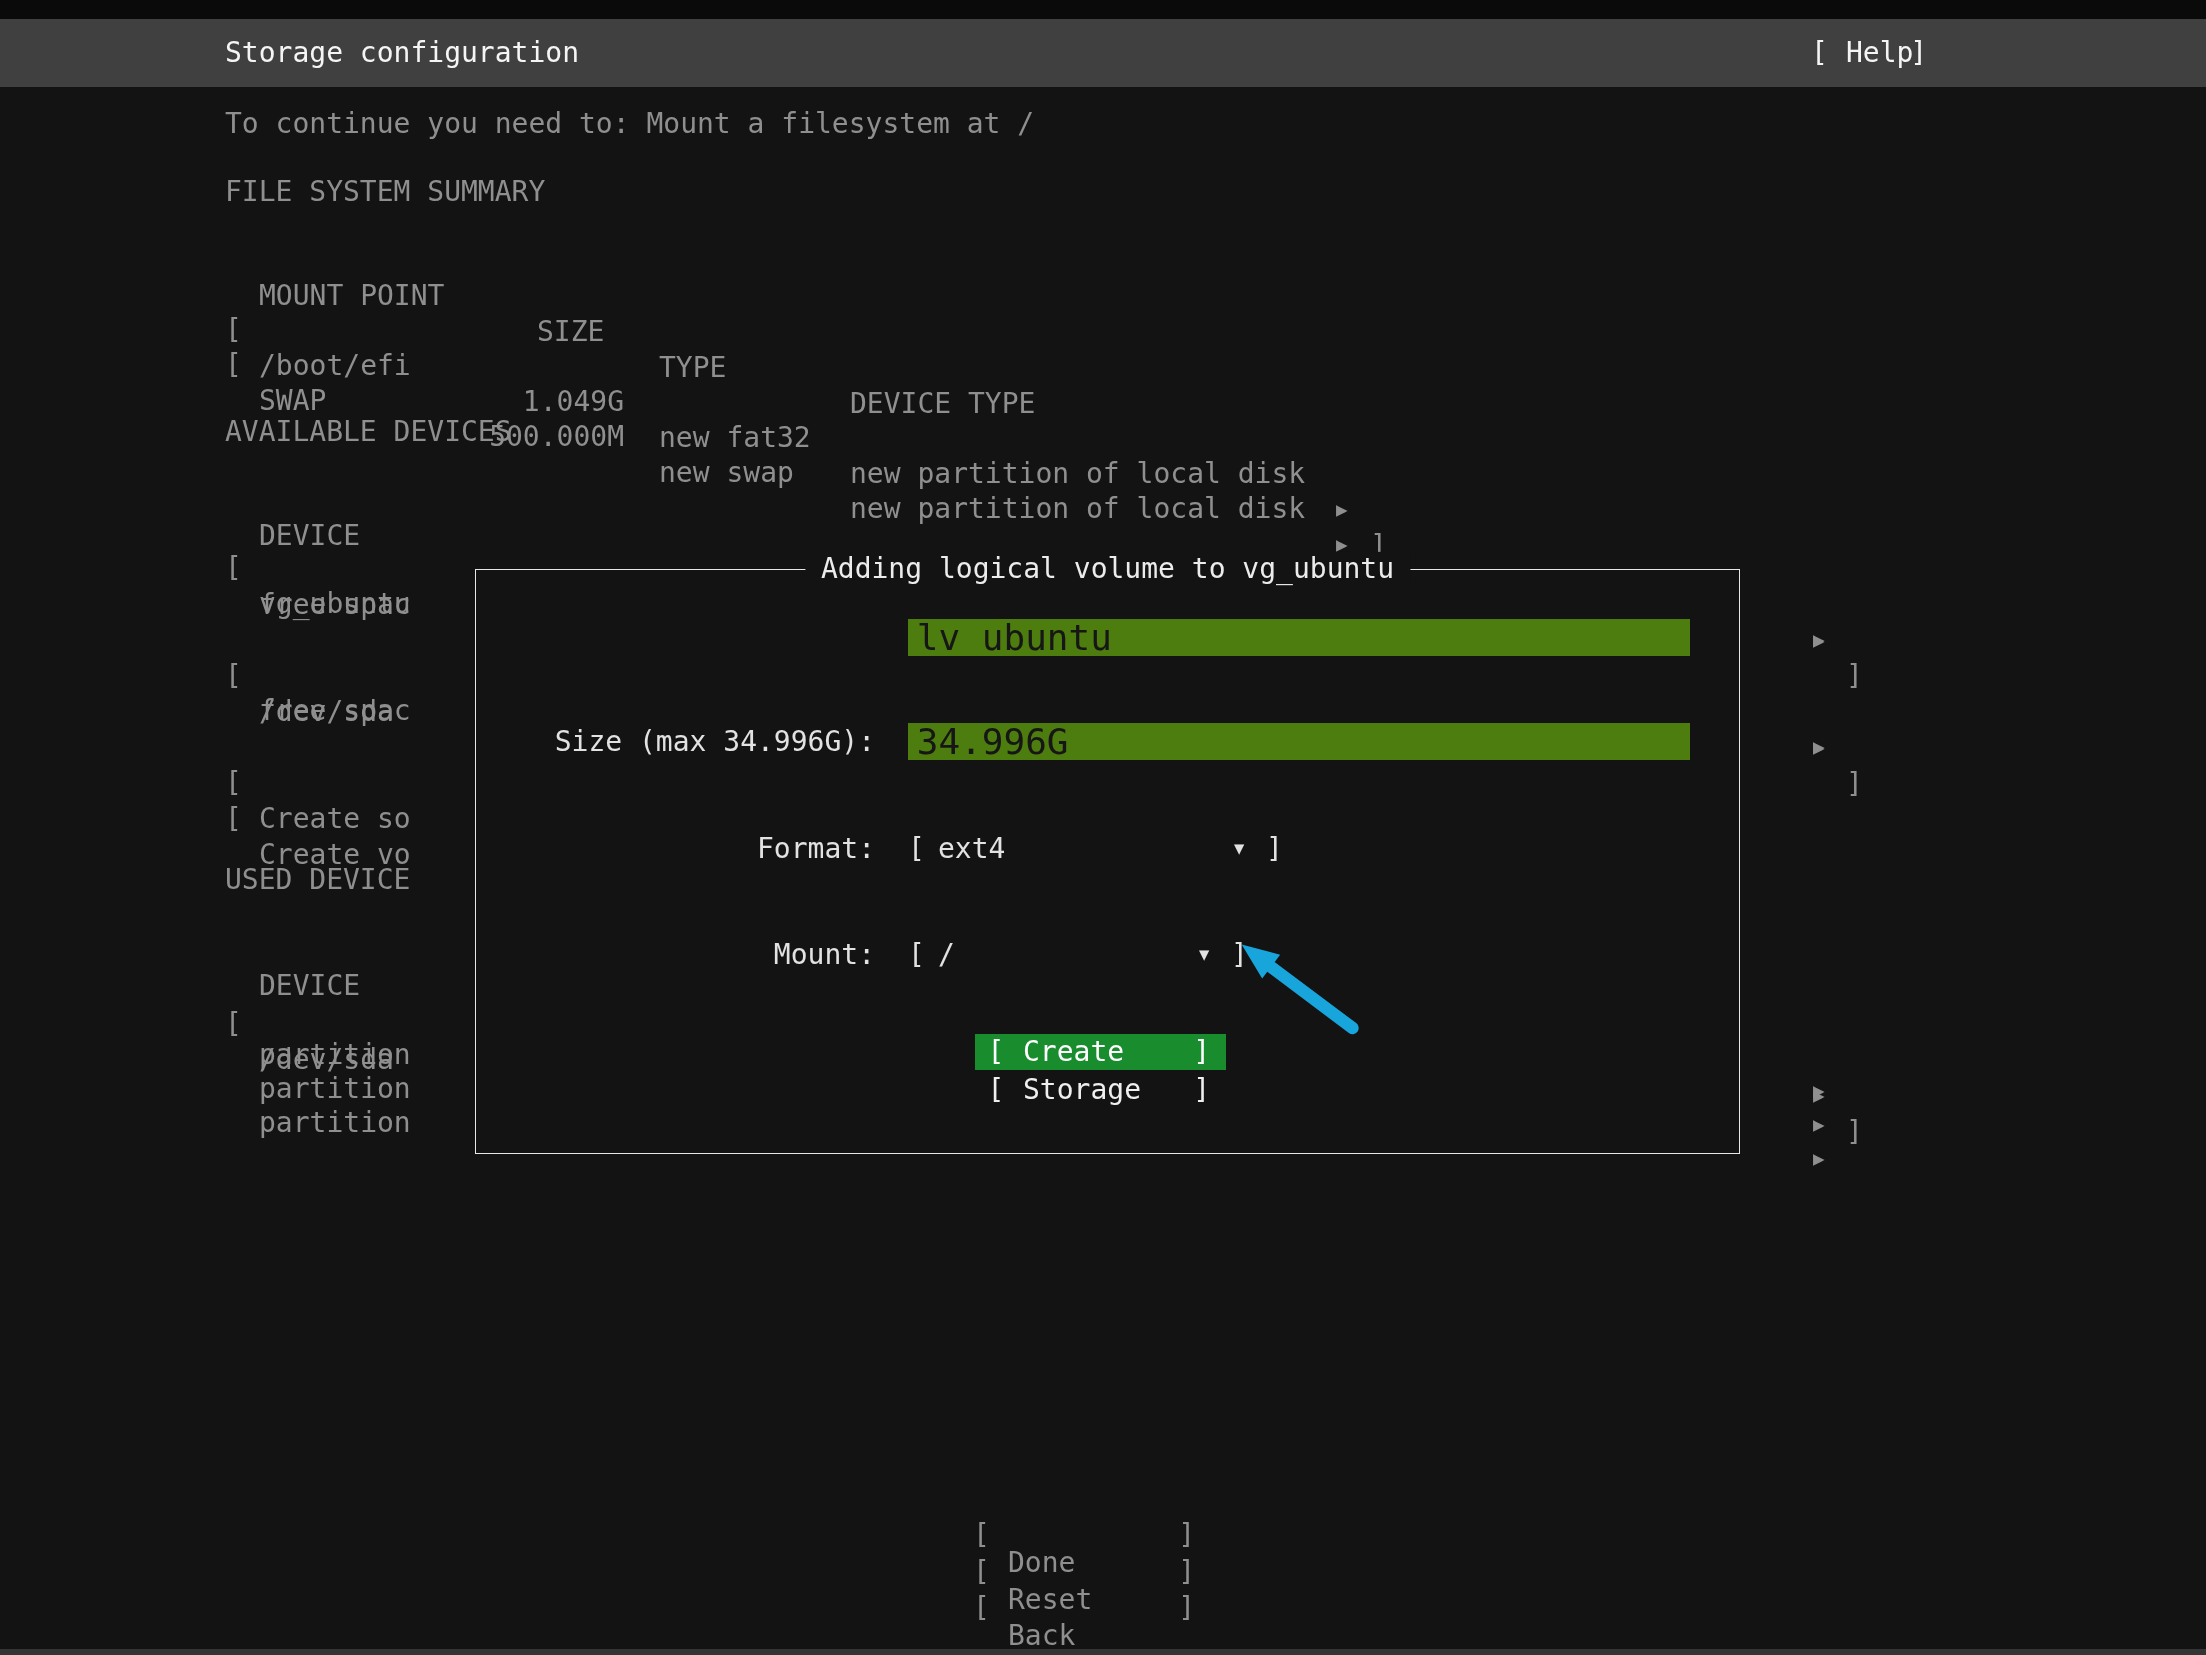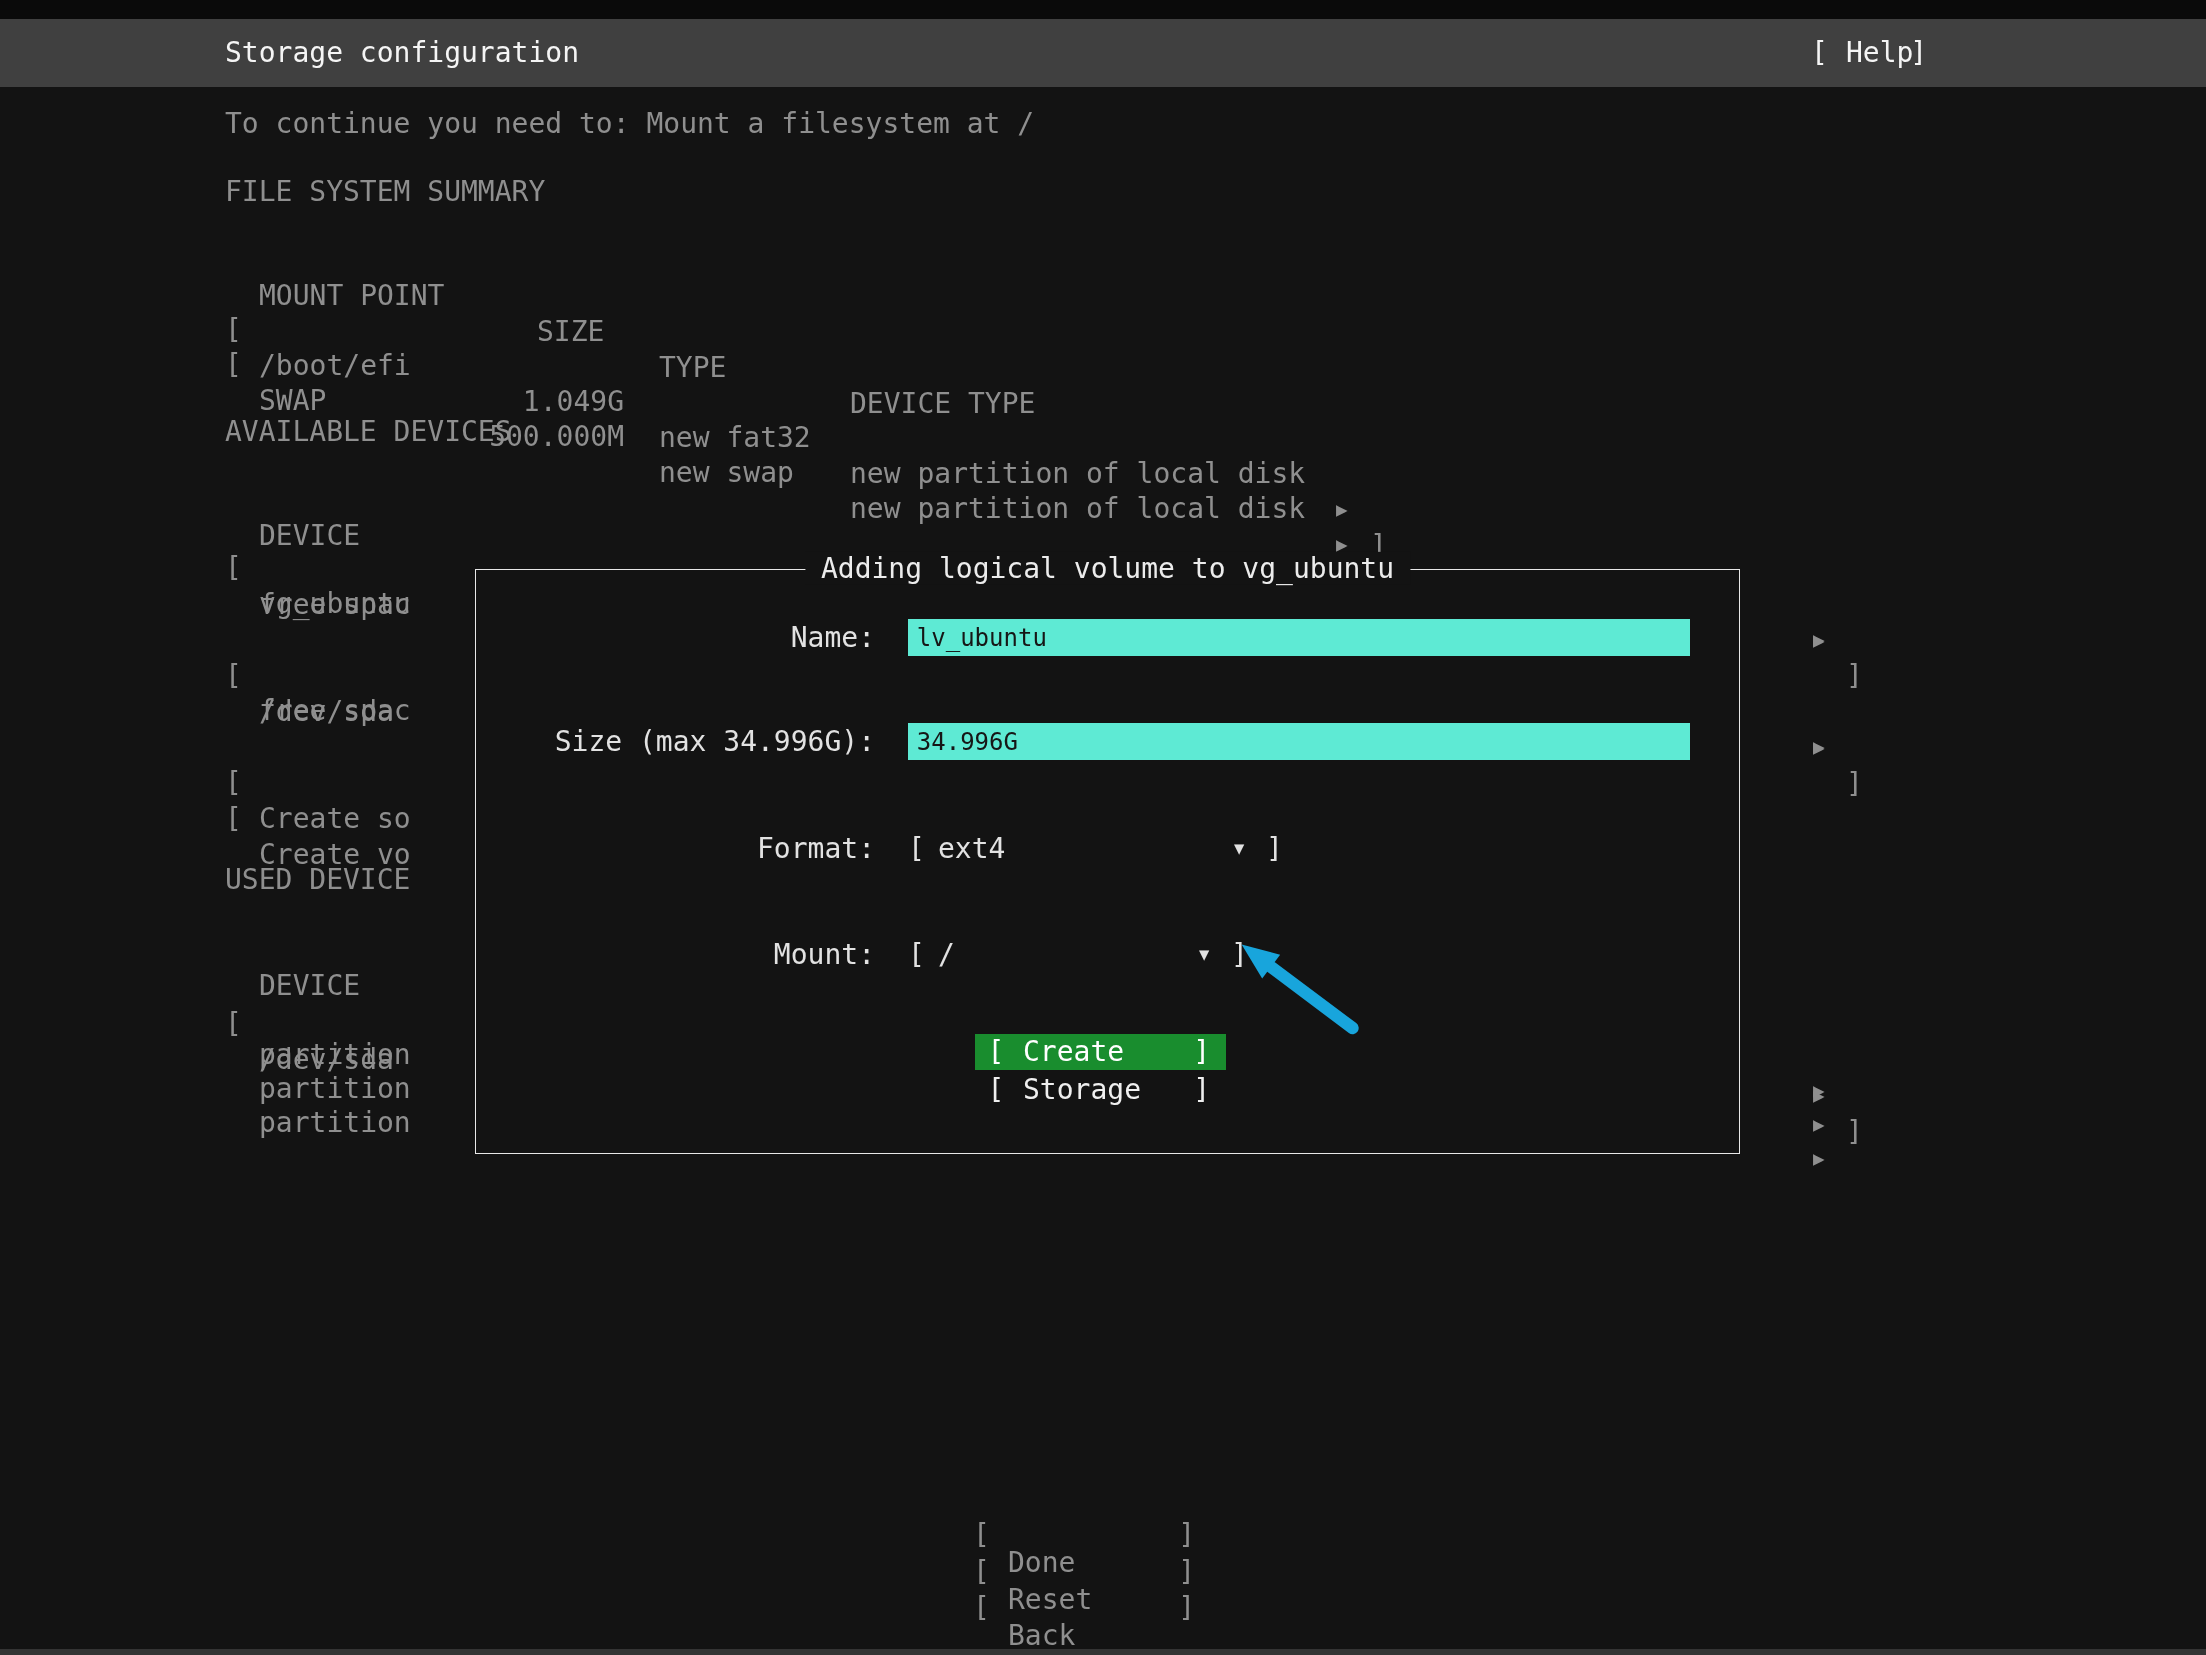--- a/index.html
+++ b/index.html
@@ -35,22 +35,22 @@
   .d-arrow{position:absolute;left:1813px;}
   .d-close{position:absolute;left:1846px;}
   .arrow-glyph{font-size:19.4px;}
   .caret-glyph{font-size:17px;}
   
   .dialog{position:absolute;left:475px;top:569px;width:1265px;height:585px;
           background:#131313;border:1.8px solid #e8e8e8;box-sizing:border-box;}
   .dlg-title{position:absolute;left:50%;top:0;transform:translate(-50%,-55%);
              background:#131313;padding:0 16px;color:#ececec;white-space:pre;}
   .dlabel{position:absolute;left:0;width:399px;text-align:right;height:37px;line-height:37px;color:#e2e2e2;white-space:pre;}
-  .dinput{position:absolute;left:432px;width:782px;height:37px;background:#5eead4;color:#161616;
-          border:none;outline:none;font-family:"DejaVu Sans Mono",monospace;font-size:24px;
+  .dinput{position:absolute;left:432px;width:782px;height:37px;background:#4d7c0f;color:#161616;
+          border:none;outline:none;font-family:"DejaVu Sans Mono",monospace;font-size:36px;
           padding:0 8.8px;box-sizing:border-box;}
   .ddwrap{position:absolute;left:432px;height:37px;line-height:37px;color:#e2e2e2;}
   .ddwrap .dd-open{position:absolute;left:0;}
   .ddwrap .dd-value{position:absolute;left:30px;}
   .dd-caret-fmt{position:absolute;left:326px;}
   .dd-close-fmt{position:absolute;left:358px;}
   .dd-caret-mnt{position:absolute;left:291px;}
   .dd-close-mnt{position:absolute;left:323px;}
   .dbtn{position:absolute;left:499px;width:251px;height:36px;line-height:36px;color:#efefef;}
   .dbtn .b-open{position:absolute;left:12.4px;}
@@ -184,21 +184,20 @@
   </div>
   <div class="fbtn" style="top:1590px;">
     <span class="b-open">[</span>
     <span class="b-label">Back</span>
     <span class="b-close">]</span>
   </div>
 
   <div class="dialog">
     <div class="dlg-title">Adding logical volume to vg_ubuntu</div>
 
-    <div class="dlabel" style="top:49px;">Name:</div>
     <input class="dinput" style="top: 49px;" type="text" value="lv_ubuntu">
 
     <div class="dlabel" style="top:153px;">Size (max 34.996G):</div>
     <input class="dinput" style="top: 153px;" type="text" value="34.996G">
 
     <div class="dlabel" style="top:260px;">Format:</div>
     <div class="ddwrap" style="top:260px;width:379px;">
       <span class="dd-open">[</span>
       <span class="dd-value">ext4</span>
       <span class="dd-caret-fmt caret-glyph">▼</span>

